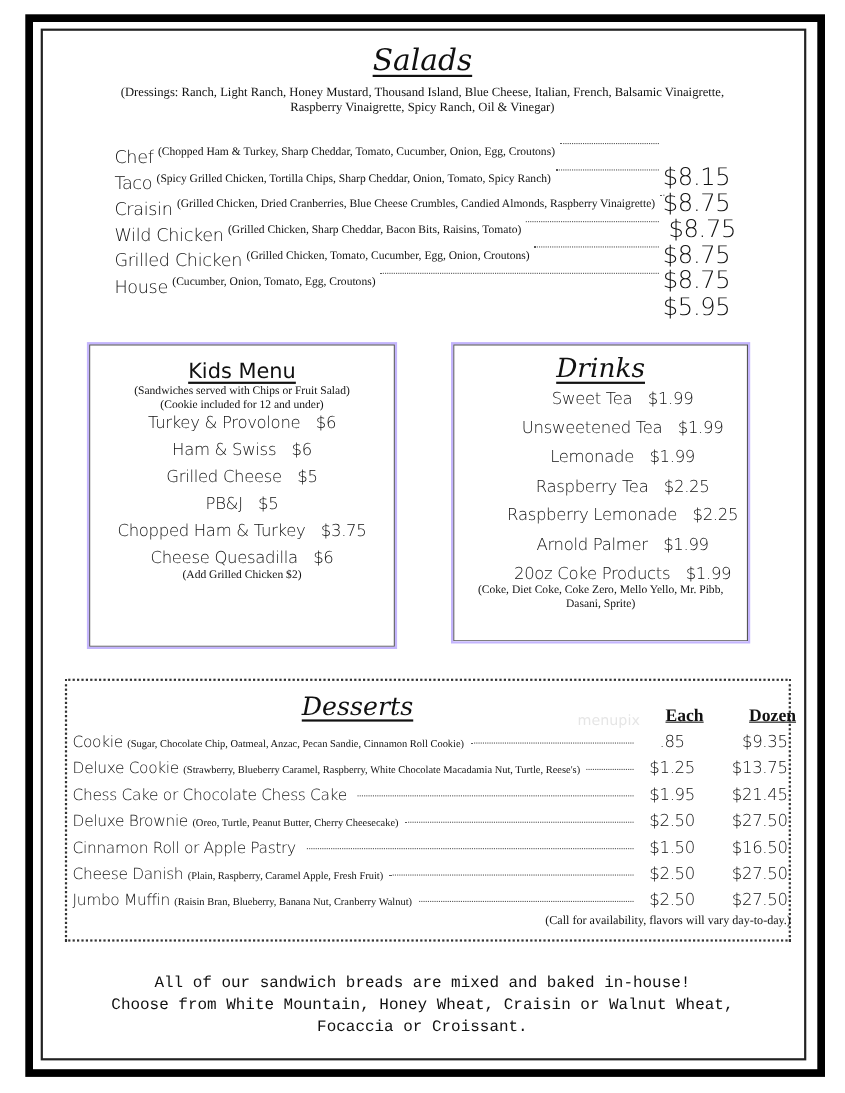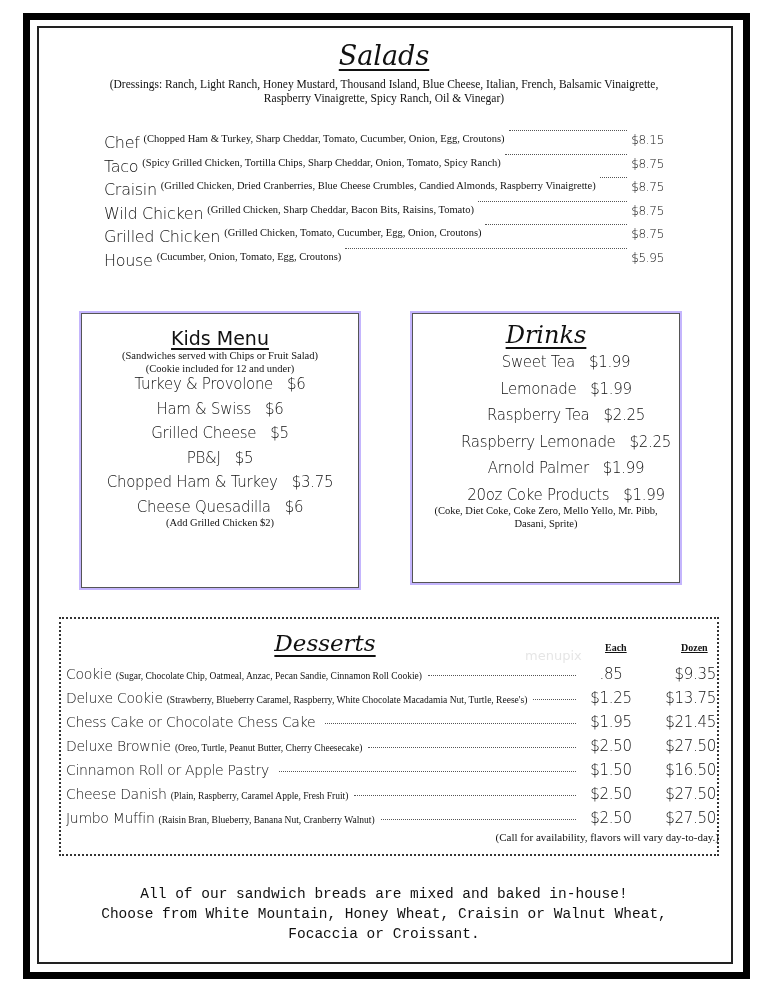--- a/index.html
+++ b/index.html
@@ -20,40 +20,40 @@
     .serif-note { font-family: "Liberation Serif", serif; }
 
     
     .salads-title { position: absolute; left: 0; width: 768px; top: 40px; text-align: center; font-size: 27px; }
     .salads-dressings { position: absolute; left: 100px; width: 568px; top: 77px; text-align: center; font-size: 11.5px; line-height: 14px; }
     .salad-list { position: absolute; left: 104px; top: 133px; width: 560px; }
     .salad-row { display: flex; align-items: flex-start; height: 23.5px; white-space: nowrap; }
     .salad-row .name { font-size: 16px; }
     .salad-row .desc { font-size: 10.5px; margin-left: 4px; }
     .salad-row .dots { flex: 1; border-bottom: 1px dotted #555; margin: 0 4px; transform: translateY(-3px); min-width: 4px; }
-    .salad-row .price { font-size: 12px; }
+    .salad-row .price { font-size: 22px; margin-top: 16px; }
 
     
     .box { position: absolute; border: 2px solid #c4b5fd; box-shadow: 0 0 0 1px #555 inset; }
     .kids-box { left: 79px; top: 311px; width: 282px; height: 279px; }
     .drinks-box { left: 410px; top: 311px; width: 272px; height: 274px; }
     .box-title { text-align: center; margin-top: 14px; }
     .kids-title { font-family: "DejaVu Sans", sans-serif; font-size: 19px; text-decoration: underline; text-underline-offset: 3px; text-decoration-thickness: 2px; }
     .drinks-title { font-size: 24px; margin-top: 8px; }
     .box-note { text-align: center; font-size: 10.5px; line-height: 13px; }
     .menu-lines { text-align: center; }
     .menu-line { font-size: 15px; height: 24.5px; white-space: nowrap; }
     .menu-line .p { margin-left: 14px; }
     .drinks-box .menu-lines { margin-top: 4px; }
     .drinks-box .menu-line { height: 26.5px; margin-left: 40px; }
 
     
     .desserts-box { position: absolute; left: 59px; top: 617px; width: 660px; height: 239px; border: 2px dotted #333; }
     .desserts-title { position: absolute; left: 250px; width: 150px; top: 630px; text-align: center; font-size: 23px; }
-    .col-head { position: absolute; top: 642px; font-size: 10px; font-weight: bold; text-decoration: underline; }
+    .col-head { position: absolute; top: 642px; font-size: 16px; font-weight: bold; text-decoration: underline; }
     .col-each { left: 605px; }
     .col-dozen { left: 681px; }
     .dessert-list { position: absolute; left: 66px; top: 665px; width: 650px; }
     .dessert-row { display: flex; align-items: baseline; height: 24px; white-space: nowrap; }
     .dessert-row .name { font-size: 14px; }
     .dessert-row .desc { font-size: 9.5px; margin-left: 4px; }
     .dessert-row .dots { flex: 1; border-bottom: 1px dotted #555; margin: 0 6px; transform: translateY(-3px); min-width: 4px; }
     .dessert-row .each { width: 58px; text-align: center; font-size: 15px; }
     .dessert-row .dozen { width: 76px; text-align: right; font-size: 15px; }
     .dessert-note { position: absolute; left: 59px; width: 660px; top: 831px; text-align: right; font-size: 11px; }
@@ -121,20 +121,21 @@
     <div class="menu-line hand"><span>Chopped Ham &amp; Turkey</span><span class="p">$3.75</span></div>
     <div class="menu-line hand" style="height:18px"><span>Cheese Quesadilla</span><span class="p">$6</span></div>
   </div>
   <div class="box-note">(Add Grilled Chicken $2)</div>
 </div>
 
 <div class="box drinks-box">
   <div class="box-title drinks-title script">Drinks</div>
   <div class="menu-lines">
     <div class="menu-line hand"><span>Sweet Tea</span><span class="p">$1.99</span></div>
+    <div class="menu-line hand"><span>Unsweetened Tea</span><span class="p">$1.99</span></div>
     <div class="menu-line hand"><span>Lemonade</span><span class="p">$1.99</span></div>
     <div class="menu-line hand"><span>Raspberry Tea</span><span class="p">$2.25</span></div>
     <div class="menu-line hand"><span>Raspberry Lemonade</span><span class="p">$2.25</span></div>
     <div class="menu-line hand"><span>Arnold Palmer</span><span class="p">$1.99</span></div>
     <div class="menu-line hand" style="height:18px"><span>20oz Coke Products</span><span class="p">$1.99</span></div>
   </div>
   <div class="box-note" style="padding: 0 12px;">(Coke, Diet Coke, Coke Zero, Mello Yello, Mr. Pibb, Dasani, Sprite)</div>
 </div>
 
 <div class="desserts-box"></div>

